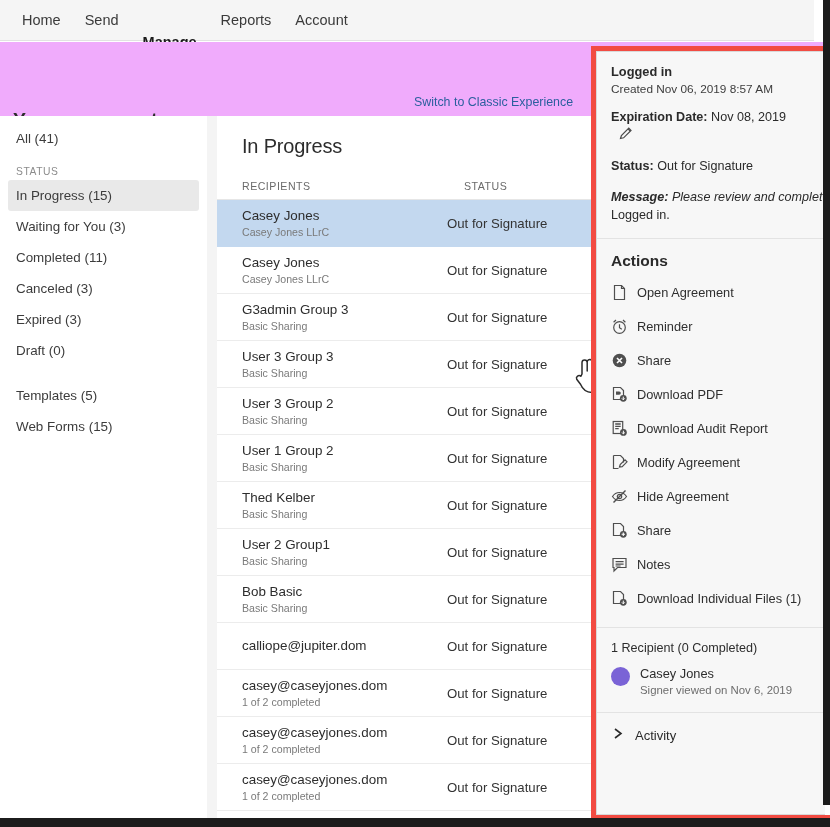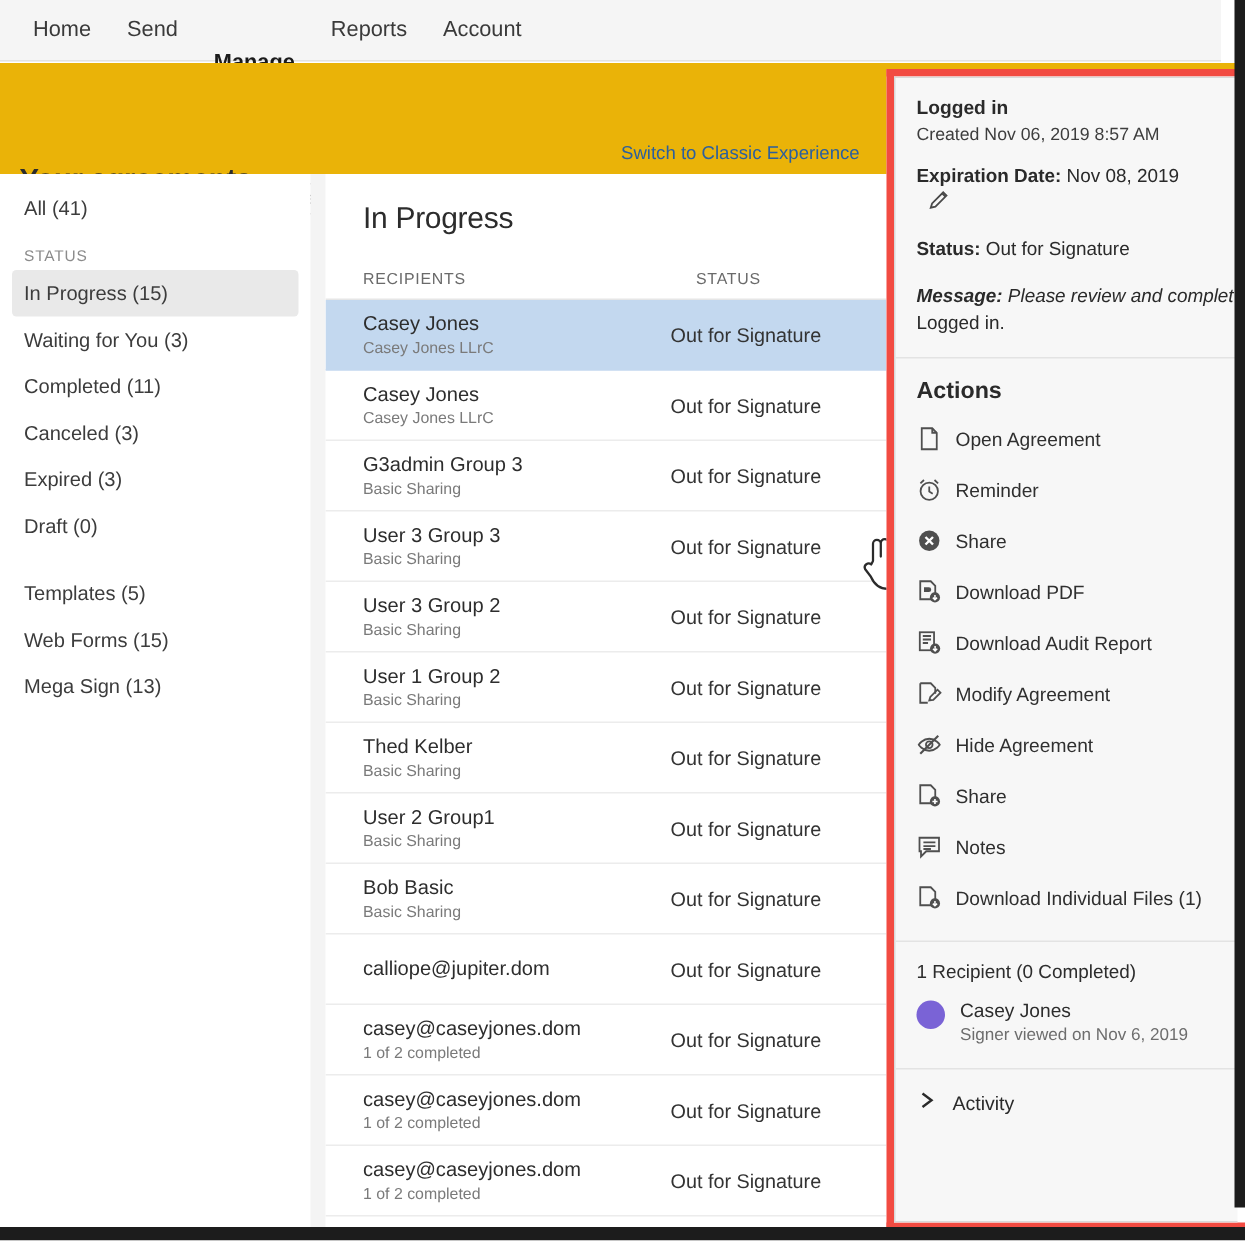--- a/index.html
+++ b/index.html
@@ -33,21 +33,21 @@
   .topnav-item.active::after {
     content: ""; position: absolute;
     left: 11px; right: 11px; bottom: 0; height: 3px;
     background: #2c2c2c;
   }
 
   
   .subheader {
     position: absolute; left: 0; top: 42px;
     width: 830px; height: 74px;
-    background: #eab308;
+    background: #f0abfc;
   }
   .classic-link {
     position: absolute; left: 414px; top: 53px;
     font-size: 12.4px; color: #2b5f9e; cursor: pointer;
     white-space: nowrap;
   }
   .agreements-title {
     position: absolute; left: 13px; top: 67px;
     font-size: 19.5px; color: #2c2c2c; font-weight: 600;
     letter-spacing: -0.2px;
@@ -236,21 +236,20 @@
     <div class="side-caption">STATUS</div>
     <div class="side-item active">In Progress (15)</div>
     <div class="side-item">Waiting for You (3)</div>
     <div class="side-item">Completed (11)</div>
     <div class="side-item">Canceled (3)</div>
     <div class="side-item">Expired (3)</div>
     <div class="side-item">Draft (0)</div>
     <div class="side-gap"></div>
     <div class="side-item">Templates (5)</div>
     <div class="side-item">Web Forms (15)</div>
-    <div class="side-item">Mega Sign (13)</div>
   </div>
 
   <div class="listwrap">
     <div class="listcard">
       <div class="list-title">In Progress</div>
       <div class="list-head">
         <div class="col-recip">RECIPIENTS</div>
         <div>STATUS</div>
       </div>
       <div id="rows">

